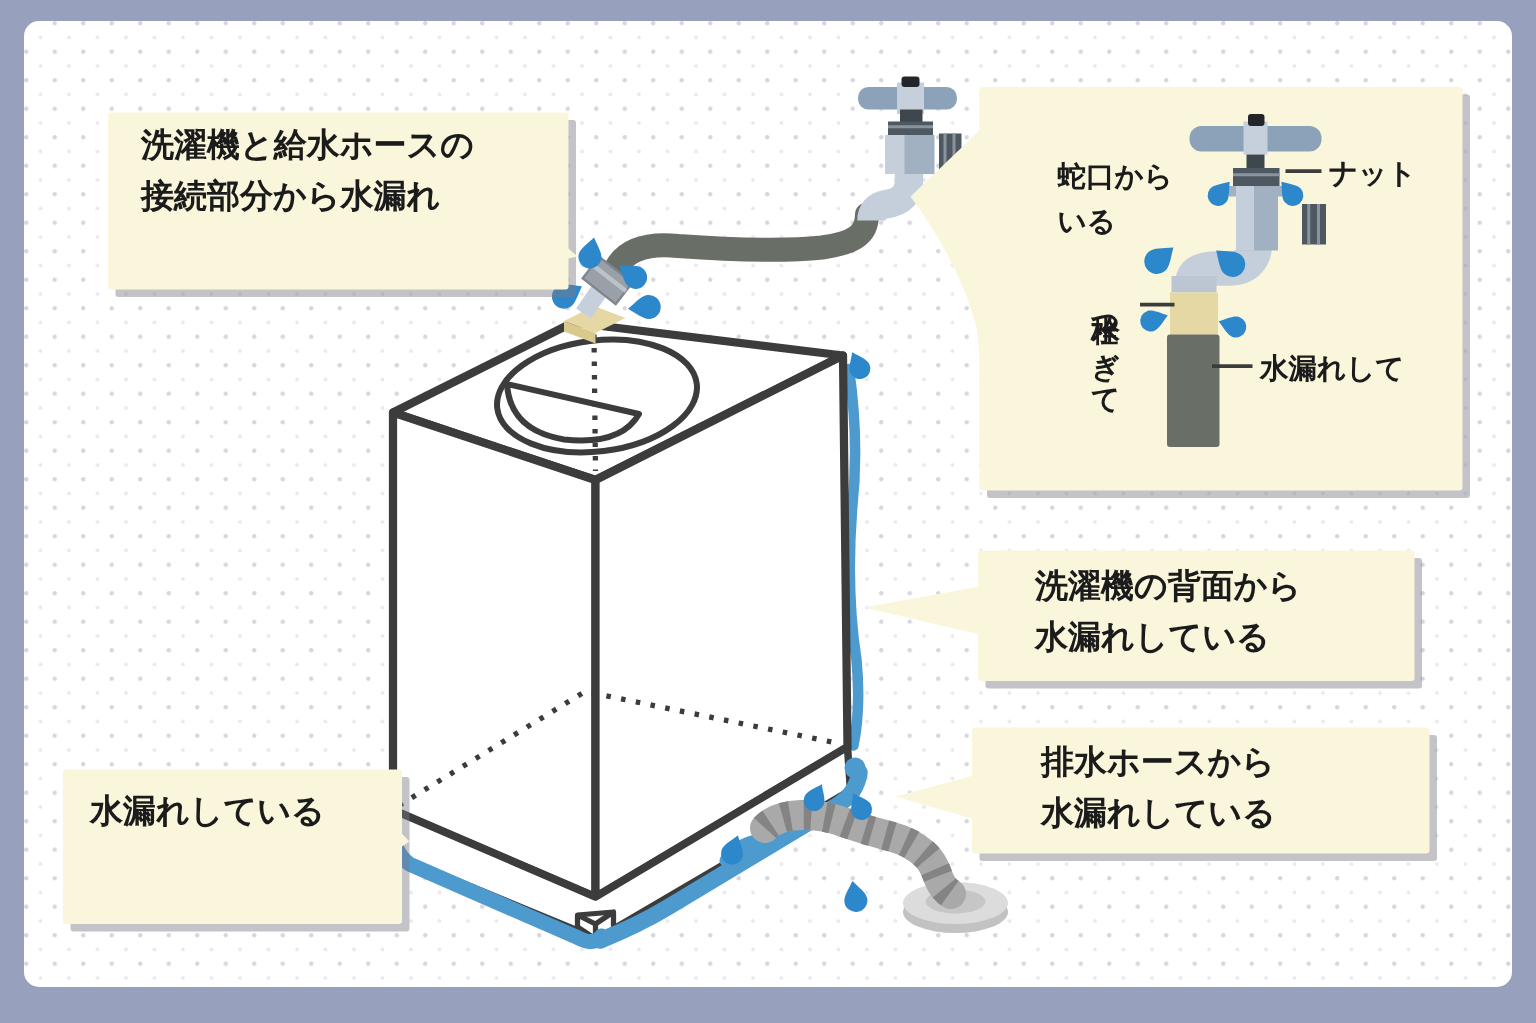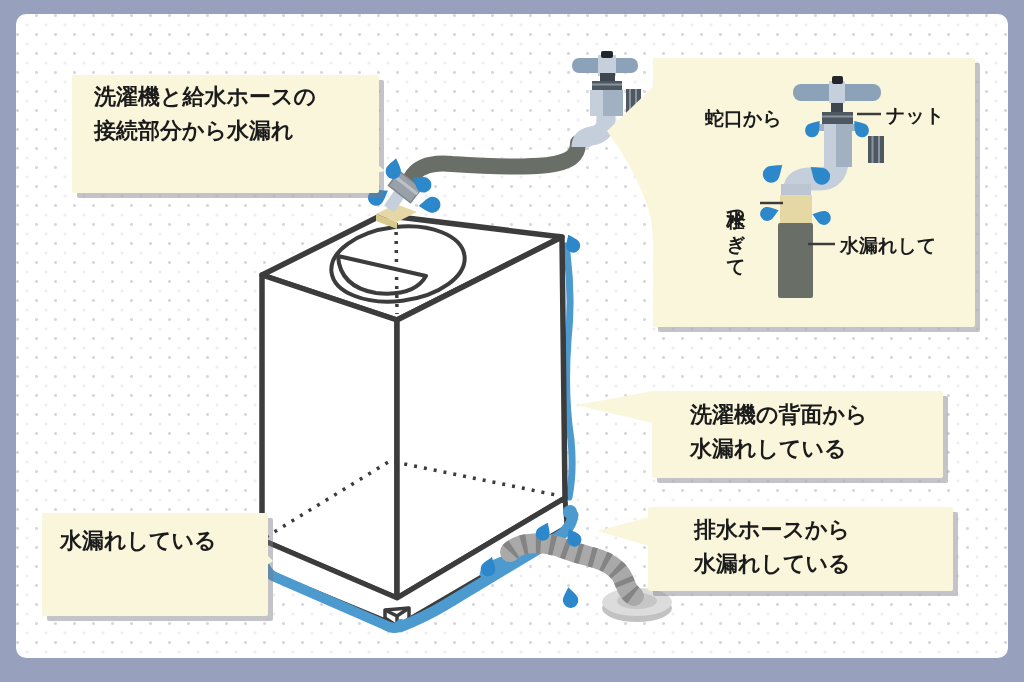--- a/index.html
+++ b/index.html
@@ -19,22 +19,22 @@
   }
   svg.layer{position:absolute;left:0;top:0;width:1024px;height:682px;pointer-events:none;}
   .callout{
     position:absolute;background:var(--callout-bg,#FAF6DC);
     box-shadow:5px 5px 0 rgba(122,122,134,.45);
     color:var(--text,#1B1B1B);font-weight:bold;border-radius:2px;
   }
   .callout .ln{display:block;font-size:22px;line-height:34px;white-space:nowrap;}
   .co1{left:72px;top:75px;width:285px;height:113px;padding:5px 0 0 22px;}
   .co2{left:42px;top:513px;width:208px;height:92px;padding:11px 0 0 18px;}
-  .co3{left:652px;top:367px;width:253px;height:80px;padding:7px 0 0 38px;margin-top:24px;}
-  .co4{left:648px;top:507px;width:259px;height:78px;padding:6px 0 0 46px;font-family:Liberation Serif, serif;}
+  .co3{left:652px;top:367px;width:253px;height:80px;padding:7px 0 0 38px;}
+  .co4{left:648px;top:485px;width:259px;height:78px;padding:6px 0 0 46px;font-family:Liberation Serif, serif;}
   .panel{
     position:absolute;left:653px;top:58px;width:322px;height:269px;
     background:var(--callout-bg,#FAF6DC);
     box-shadow:5px 5px 0 rgba(122,122,134,.45);
     color:var(--text,#1B1B1B);font-weight:bold;border-radius:2px;
   }
   .panel svg{position:absolute;left:0;top:0;width:322px;height:269px;pointer-events:none;}
   .pcap{position:absolute;left:28px;top:46px;font-size:19px;line-height:30px;margin-left:24px;}
   .pcap .ln{display:block;white-space:nowrap;}
   .plabel{position:absolute;font-size:19px;white-space:nowrap;}
@@ -192,20 +192,21 @@
         <use href="#pdrop" class="water" transform="translate(168,159) rotate(-72)"></use>
       </g>
       <g stroke="var(--outline,#3C3C3C)" stroke-width="2.5">
         <line x1="204" y1="56" x2="228" y2="56"></line>
         <line x1="107" y1="145" x2="130" y2="145"></line>
         <line x1="155" y1="186" x2="182" y2="186"></line>
       </g>
     </svg>
     <div class="pcap">
       <span class="ln">蛇口から</span>
+      <span class="ln">いる</span>
     </div>
     <span class="plabel" style="left:233px;top:45px;">ナット</span>
     <span class="plabel v" style="left:70px;top:136px;height:120px;">水栓つぎて</span>
     <span class="plabel" style="left:187px;top:175px;">水漏れして</span>
   </div>
 
   <svg class="layer" viewBox="0 0 1024 682" style="z-index:5">
     <path class="cream" d="M357,146 L385,171 L357,177 Z"></path>
     <path class="cream" d="M250,537 L273,561 L250,576 Z"></path>
     <path class="cream" d="M653,391 L576,405 L653,423 Z"></path>

